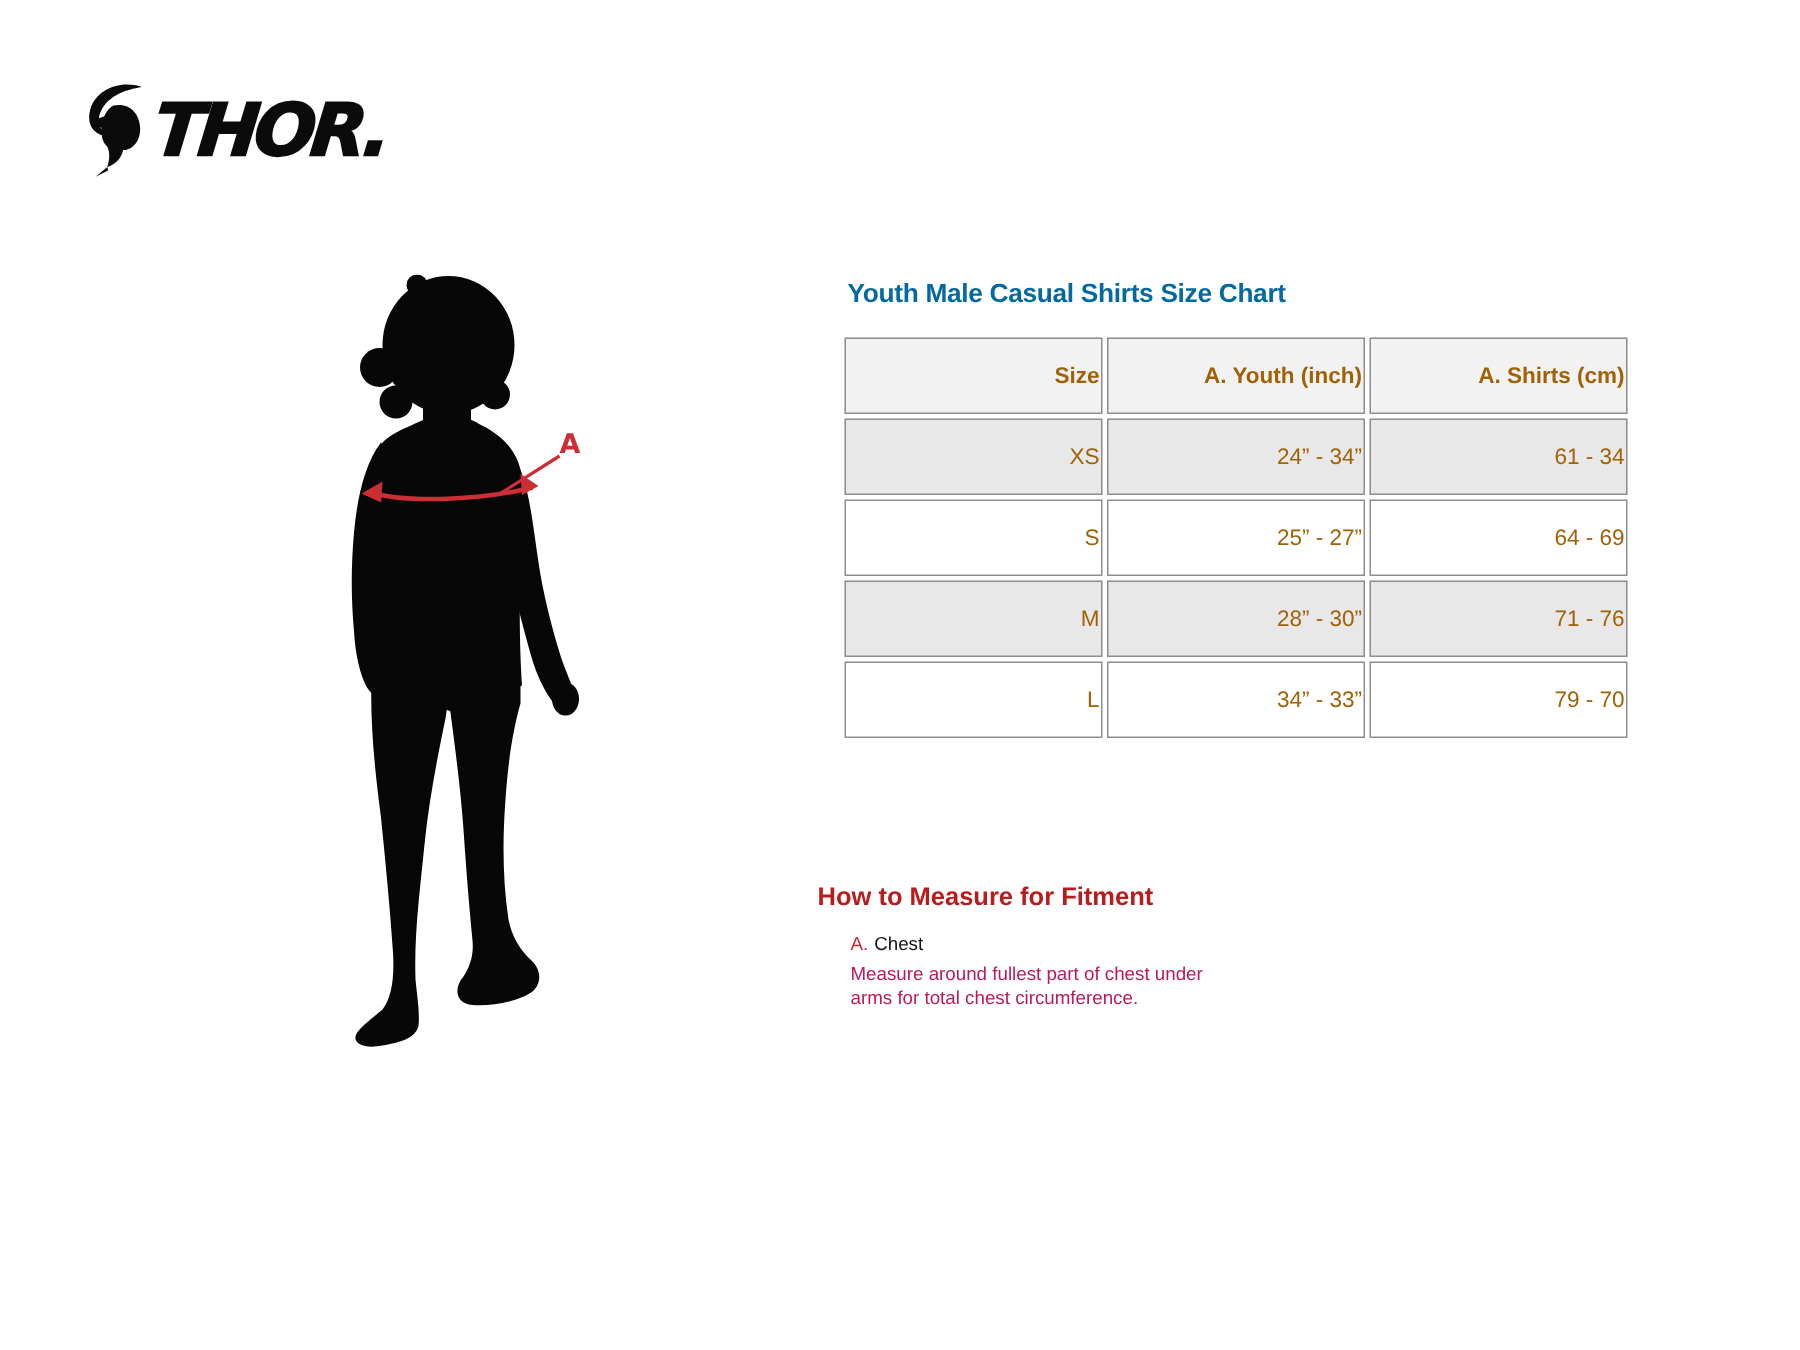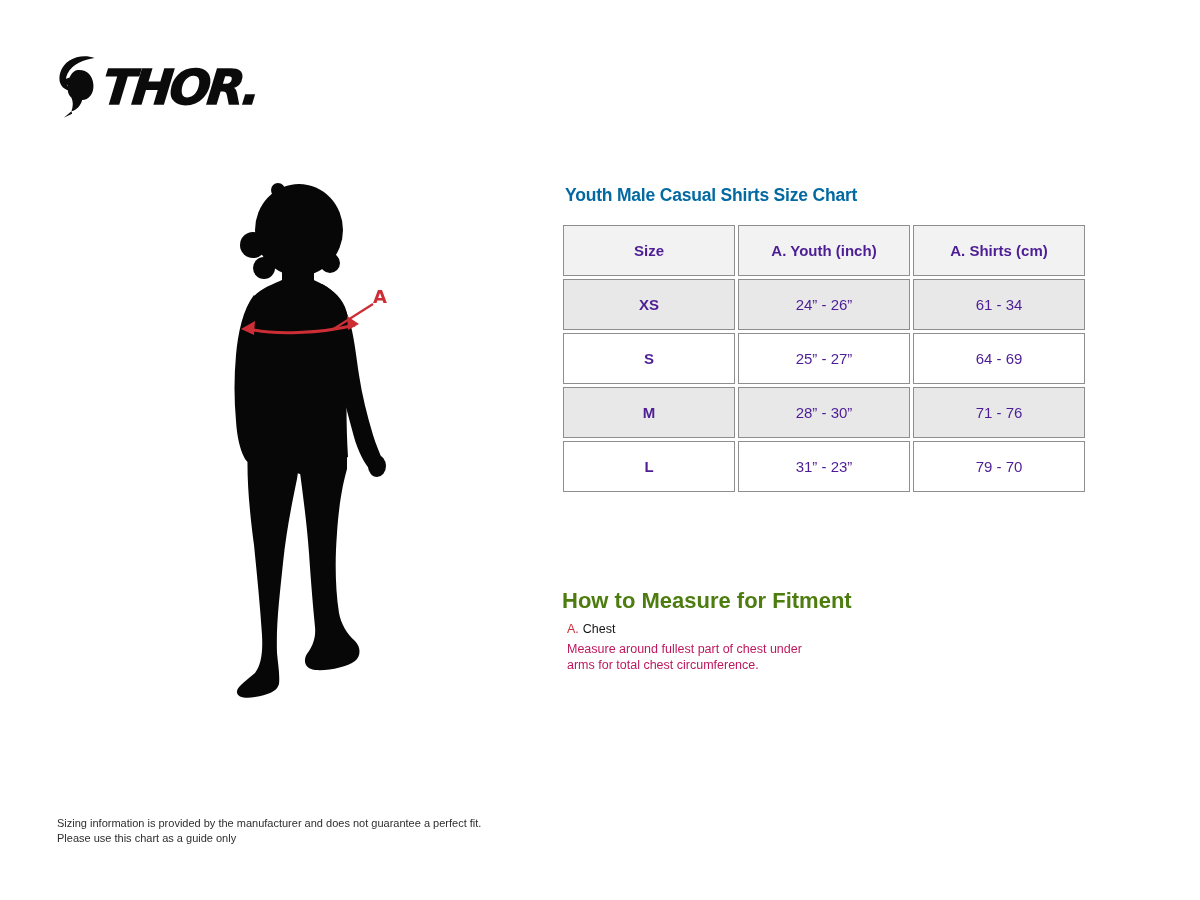--- a/index.html
+++ b/index.html
@@ -29,32 +29,32 @@
   .chart-title{
     position:absolute;left:565px;top:185px;margin:0;
     font-size:17.5px;font-weight:bold;letter-spacing:-0.2px;color:#0369a1;
   }
   table.size-table{
     position:absolute;left:560px;top:222px;
     border-collapse:separate;border-spacing:3px;
   }
   .size-table th,.size-table td{
     box-sizing:border-box;border:1px solid #8e8e8e;
-    width:172px;height:51px;text-align:center;vertical-align:middle;
-    font-size:15px;color:#4c1d95;
+    width:172px;height:51px;text-align:right;vertical-align:middle;
+    font-size:15px;color:#a16207;
   }
   .size-table th{background:#f2f2f2;font-weight:bold;}
   .size-table tbody tr:nth-child(odd) td{background:#e8e8e8;}
   .size-table tbody tr:nth-child(even) td{background:#ffffff;}
-  .size-table td.size-col{font-weight:bold;}
+  .size-table td.size-col{font-weight:normal;}
 
   
   .measure-heading{
-    position:absolute;left:562px;top:588px;margin:0;
-    font-size:22px;font-weight:bold;color:#4d7c0f;
+    position:absolute;left:545px;top:588px;margin:0;
+    font-size:17px;font-weight:bold;color:#b91c1c;
   }
   .measure-item{position:absolute;left:567px;top:622px;width:252px;}
   .measure-label{font-size:12.5px;font-weight:normal;color:#141414;}
   .measure-label .letter{color:#cc2e36;margin-right:4px;}
   .measure-desc{margin:5px 0 0;font-size:12.5px;line-height:1.3;color:#be185d;}
 
   
   .disclaimer{position:absolute;left:57px;top:816px;font-size:11px;line-height:1.35;color:#2e2e2e;}
 </style>
 </head>
@@ -104,47 +104,43 @@
     <thead>
       <tr>
         <th>Size</th>
         <th>A. Youth (inch)</th>
         <th>A. Shirts (cm)</th>
       </tr>
     </thead>
     <tbody>
       <tr>
         <td class="size-col">XS</td>
-        <td>24” - 26”</td>
+        <td>24” - 34”</td>
         <td>61 - 34</td>
       </tr>
       <tr>
         <td class="size-col">S</td>
         <td>25” - 27”</td>
         <td>64 - 69</td>
       </tr>
       <tr>
         <td class="size-col">M</td>
         <td>28” - 30”</td>
         <td>71 - 76</td>
       </tr>
       <tr>
         <td class="size-col">L</td>
-        <td>31” - 23”</td>
+        <td>34” - 33”</td>
         <td>79 - 70</td>
       </tr>
     </tbody>
   </table>
 
   <h2 class="measure-heading">How to Measure for Fitment</h2>
   <div class="measure-item">
     <div class="measure-label">
       <span class="letter">A.</span><span>Chest</span>
     </div>
     <p class="measure-desc">Measure around fullest part of chest under arms for total chest circumference.</p>
   </div>
 
-  <footer class="disclaimer">
-    <div>Sizing information is provided by the manufacturer and does not guarantee a perfect fit.</div>
-    <div>Please use this chart as a guide only</div>
-  </footer>
 
 </div>
 
 </body></html>

